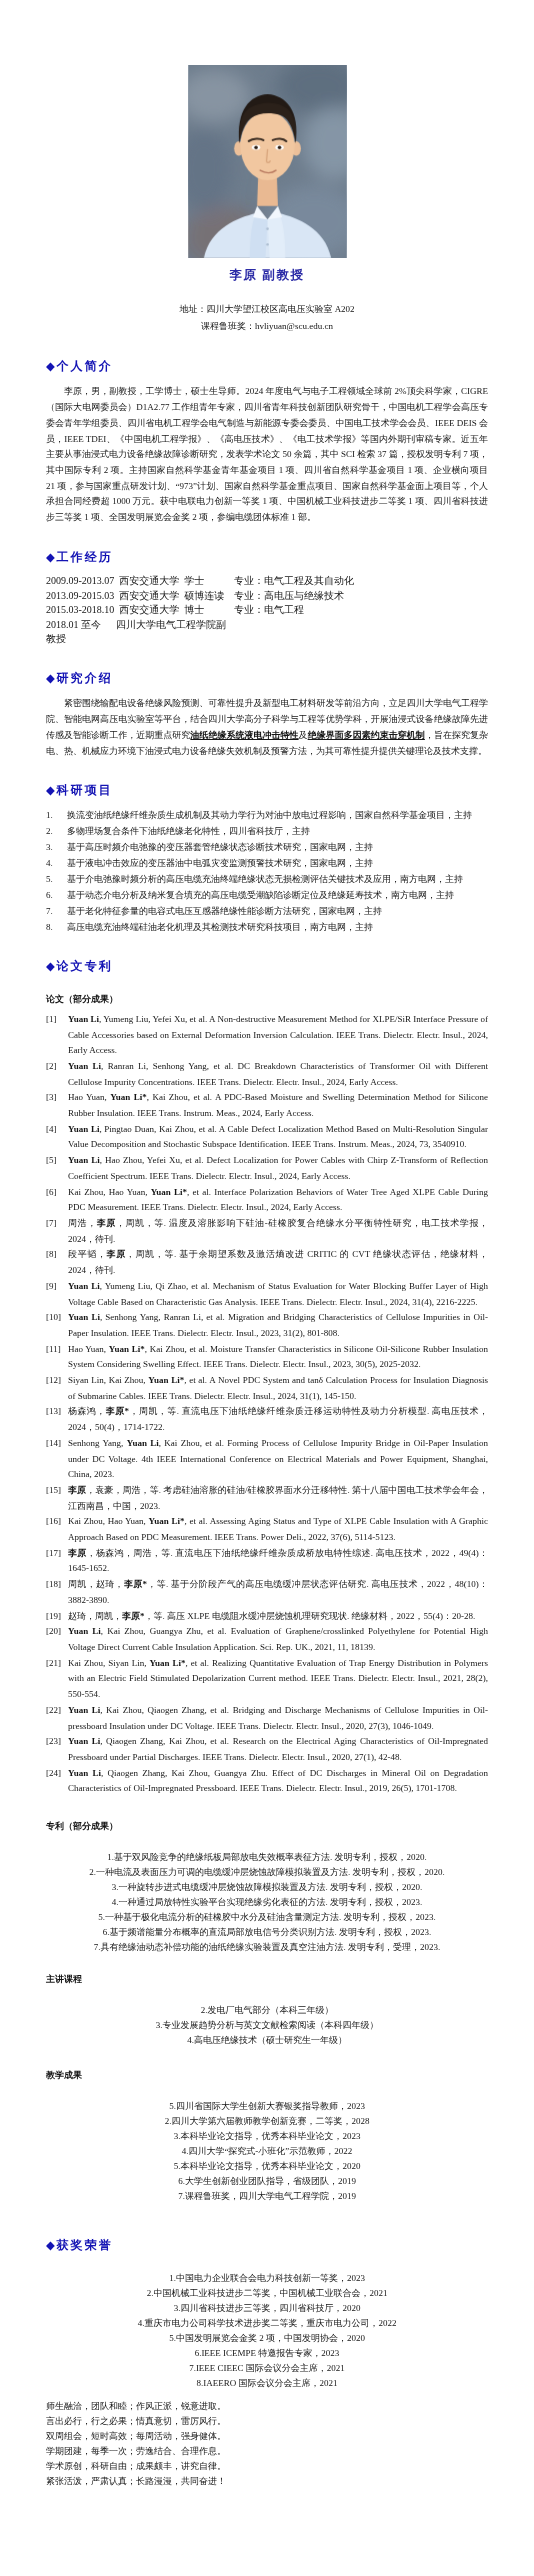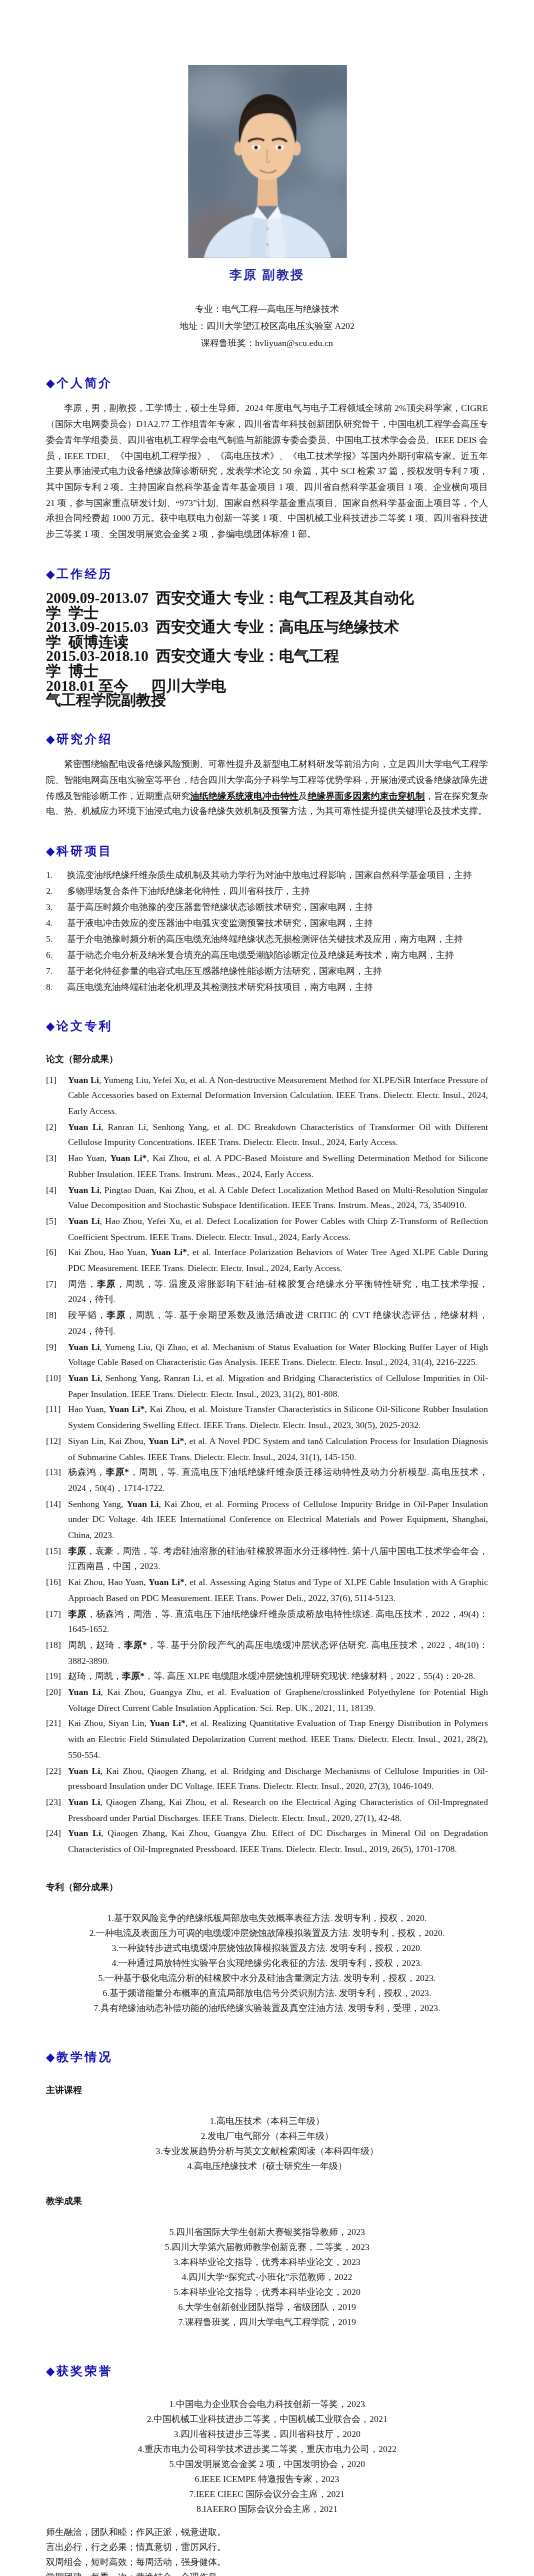--- a/index.html
+++ b/index.html
@@ -9,21 +9,21 @@
   .photo-wrap{width:159px;height:193px;margin:0 auto;overflow:hidden;}
   .photo-wrap svg{display:block;}
   .name{margin-top:9.4px;text-align:center;font-size:12.5px;font-weight:bold;
         color:#2b2ba6;letter-spacing:1.6px;}
   .contact{margin-top:16.7px;text-align:center;font-size:9px;line-height:17px;color:#111;}
   .section-header{margin-top:23px;font-size:12px;font-weight:bold;color:#1414b4;letter-spacing:2.1px;}
   .section-header .diamond{letter-spacing:0;margin-right:1.6px;font-size:11.5px;}
   .para{font-size:9px;line-height:15.7px;text-align:justify;text-indent:2em;margin:9.4px 0 0 0;}
   .u-bold{font-weight:bold;text-decoration:underline;}
   .work-rows{margin-top:8.3px;}
-  .work-row{display:flex;font-size:15px;line-height:14.6px;white-space:pre-wrap;font-weight:bold;}
+  .work-row{display:flex;font-size:10px;line-height:14.6px;white-space:pre-wrap;}
   .work-left{width:188px;flex:none;}
   .num-list{margin-top:7.3px;}
   .num-row{display:flex;font-size:9px;line-height:16px;}
   .num-row .num{flex:none;width:21px;}
   .sub-label{font-weight:bold;font-size:9px;margin-top:18px;}
   .pub-list{margin-top:6.3px;}
   .pub-row{display:flex;font-size:9px;line-height:15.7px;}
   .pub-row .p-label{flex:none;width:22px;}
   .pub-row .p-text{flex:1;text-align:justify;}
   .plain-list{margin-top:17px;text-align:center;}
@@ -85,21 +85,20 @@
 
         <circle cx="152" cy="314" r="2.5" fill="#aebfd2"></circle>
         <circle cx="152" cy="344" r="2.5" fill="#aebfd2"></circle>
       </g>
     </svg>
   </div>
 
   <div class="name">李原 副教授</div>
 
   <div class="contact">
-    <div>专业：电气工程---高电压与绝缘技术</div>
     <div>地址：四川大学望江校区高电压实验室 A202</div>
     <div>课程鲁班奖：hvliyuan@scu.edu.cn</div>
   </div>
 
   <div class="section-header">
     <span class="diamond">◆</span><span>个人简介</span>
   </div>
   <p class="para">李原，男，副教授，工学博士，硕士生导师。2024 年度电气与电子工程领域全球前 2%顶尖科学家，CIGRE（国际大电网委员会）D1A2.77 工作组青年专家，四川省青年科技创新团队研究骨干，中国电机工程学会高压专委会青年学组委员、四川省电机工程学会电气制造与新能源专委会委员、中国电工技术学会会员、IEEE DEIS 会员，IEEE TDEI、《中国电机工程学报》、《高电压技术》、《电工技术学报》等国内外期刊审稿专家。近五年主要从事油浸式电力设备绝缘故障诊断研究，发表学术论文 50 余篇，其中 SCI 检索 37 篇，授权发明专利 7 项，其中国际专利 2 项。主持国家自然科学基金青年基金项目 1 项、四川省自然科学基金项目 1 项、企业横向项目 21 项，参与国家重点研发计划、“973”计划、国家自然科学基金重点项目、国家自然科学基金面上项目等，个人承担合同经费超 1000 万元。获中电联电力创新一等奖 1 项、中国机械工业科技进步二等奖 1 项、四川省科技进步三等奖 1 项、全国发明展览会金奖 2 项，参编电缆团体标准 1 部。</p>
 
   <div class="section-header">
@@ -261,34 +260,30 @@
   <div class="plain-list" id="patents-list">
       <div class="plain-row">1.基于双风险竞争的绝缘纸板局部放电失效概率表征方法. 发明专利，授权，2020.</div>
       <div class="plain-row">2.一种电流及表面压力可调的电缆缓冲层烧蚀故障模拟装置及方法. 发明专利，授权，2020.</div>
       <div class="plain-row">3.一种旋转步进式电缆缓冲层烧蚀故障模拟装置及方法. 发明专利，授权，2020.</div>
       <div class="plain-row">4.一种通过局放特性实验平台实现绝缘劣化表征的方法. 发明专利，授权，2023.</div>
       <div class="plain-row">5.一种基于极化电流分析的硅橡胶中水分及硅油含量测定方法. 发明专利，授权，2023.</div>
       <div class="plain-row">6.基于频谱能量分布概率的直流局部放电信号分类识别方法. 发明专利，授权，2023.</div>
       <div class="plain-row">7.具有绝缘油动态补偿功能的油纸绝缘实验装置及真空注油方法. 发明专利，受理，2023.</div>
     </div>
 
-  <div class="section-header" style="margin-top:33px">
-    <span class="diamond">◆</span><span>教学情况</span>
-  </div>
   <div class="sub-label">主讲课程</div>
   <div class="plain-list" id="courses-list">
-      <div class="plain-row">1.高电压技术（本科三年级）</div>
       <div class="plain-row">2.发电厂电气部分（本科三年级）</div>
       <div class="plain-row">3.专业发展趋势分析与英文文献检索阅读（本科四年级）</div>
       <div class="plain-row">4.高电压绝缘技术（硕士研究生一年级）</div>
     </div>
   <div class="sub-label" style="margin-top:21px">教学成果</div>
   <div class="plain-list" id="results-list">
       <div class="plain-row">5.四川省国际大学生创新大赛银奖指导教师，2023</div>
-      <div class="plain-row">5.四川大学第六届教师教学创新竞赛，二等奖，2023</div>
+      <div class="plain-row">2.四川大学第六届教师教学创新竞赛，二等奖，2028</div>
       <div class="plain-row">3.本科毕业论文指导，优秀本科毕业论文，2023</div>
       <div class="plain-row">4.四川大学“探究式-小班化”示范教师，2022</div>
       <div class="plain-row">5.本科毕业论文指导，优秀本科毕业论文，2020</div>
       <div class="plain-row">6.大学生创新创业团队指导，省级团队，2019</div>
       <div class="plain-row">7.课程鲁班奖，四川大学电气工程学院，2019</div>
     </div>
 
   <div class="section-header" style="margin-top:33px">
     <span class="diamond">◆</span><span>获奖荣誉</span>
   </div>

